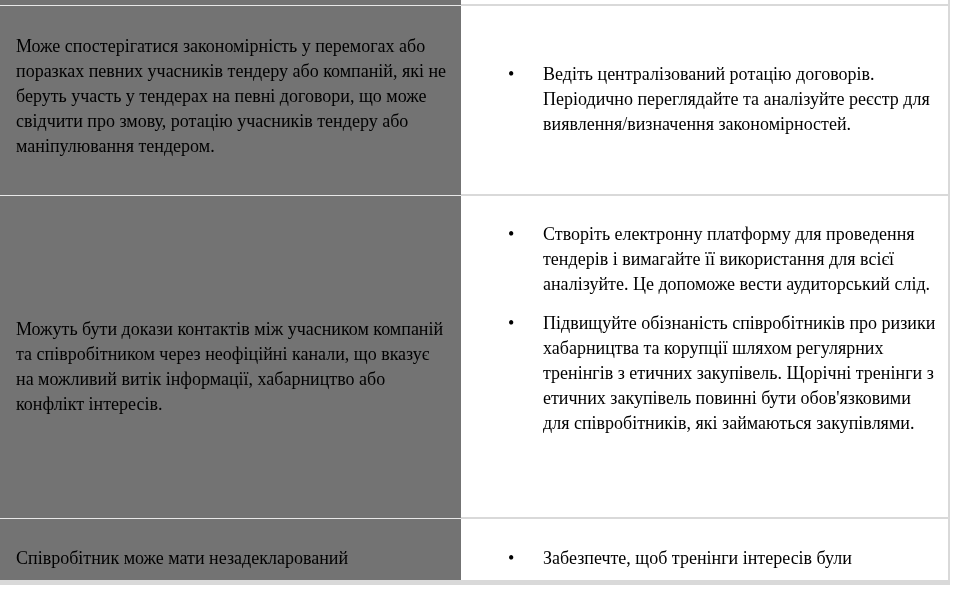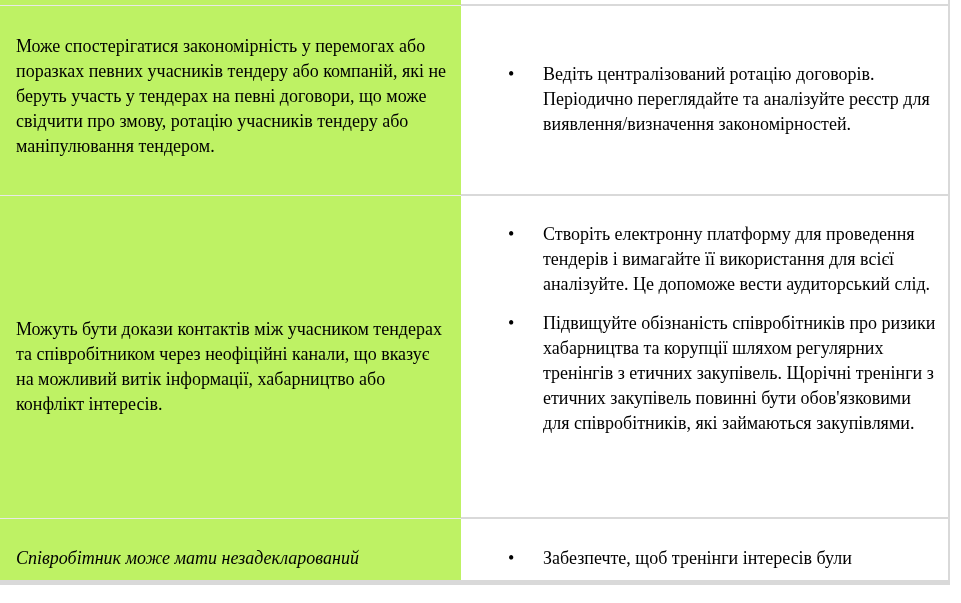--- a/index.html
+++ b/index.html
@@ -10,21 +10,21 @@
     color: #000000;
     overflow: hidden;
   }
   .page { position: relative; width: 961px; height: 603px; background: #ffffff; }
   .doc-table { width: 950px; }
   .row { display: grid; grid-template-columns: 461px 489px; }
   .cell { overflow: hidden; }
 
   
   .cell.left {
-    background: #bef264;
+    background: #737373;
     padding: 0 10px 0 16px;
     font-size: 18px;
     line-height: 25px;
   }
   .sep-b { border-bottom: 1px solid #e8e8e8; }  
 
   
   .cell.right {
     background: #ffffff;
     border-right: 2px solid #d9d9d9;
@@ -34,21 +34,21 @@
   .bordered-b { border-bottom: 2px solid #d9d9d9; }
 
   
   .row-tail   { height: 6px; }
   .row-1      { height: 190px; }
   .row-2      { height: 323px; }
   .row-3      { height: 61px; }
 
   .row-1 .cell.left  { padding-top: 28px; }
   .row-2 .cell.left  { padding-top: 121px; }
-  .row-3 .cell.left  { padding-top: 27px; font-style: italic; }
+  .row-3 .cell.left  { padding-top: 27px; }
 
   .row-1 .cell.right { padding-top: 56px; }
   .row-2 .cell.right { padding-top: 26px; }
   .row-3 .cell.right { padding-top: 27px; }
 
   ul.mitigation-list { list-style: none; padding-left: 47px; padding-right: 8px; }
   ul.mitigation-list li { display: flex; align-items: flex-start; }
   ul.mitigation-list li + li { margin-top: 14px; }
   .bullet { flex: 0 0 35px; text-align: left; }
   .li-text { flex: 1 1 auto; }
@@ -75,21 +75,21 @@
           <li>
             <span class="bullet">•</span>
             <span class="li-text">Ведіть централізований ротацію договорів. Періодично переглядайте та аналізуйте реєстр для виявлення/визначення закономірностей.</span>
           </li>
         </ul>
       </div>
     </div>
 
     <div class="row row-2">
       <div class="cell left sep-b">
-        <p>Можуть бути докази контактів між учасником тендерах та співробітником через неофіційні канали, що вказує на можливий витік інформації, хабарництво або конфлікт інтересів.</p>
+        <p>Можуть бути докази контактів між учасником компаній та співробітником через неофіційні канали, що вказує на можливий витік інформації, хабарництво або конфлікт інтересів.</p>
       </div>
       <div class="cell right bordered-b">
         <ul class="mitigation-list">
           <li>
             <span class="bullet">•</span>
             <span class="li-text">Створіть електронну платформу для проведення тендерів і вимагайте її використання для всієї аналізуйте. Це допоможе вести аудиторський слід.</span>
           </li>
           <li>
             <span class="bullet">•</span>
             <span class="li-text">Підвищуйте обізнаність співробітників про ризики хабарництва та корупції шляхом регулярних тренінгів з етичних закупівель. Щорічні тренінги з етичних закупівель повинні бути обов'язковими для співробітників, які займаються закупівлями.</span>

